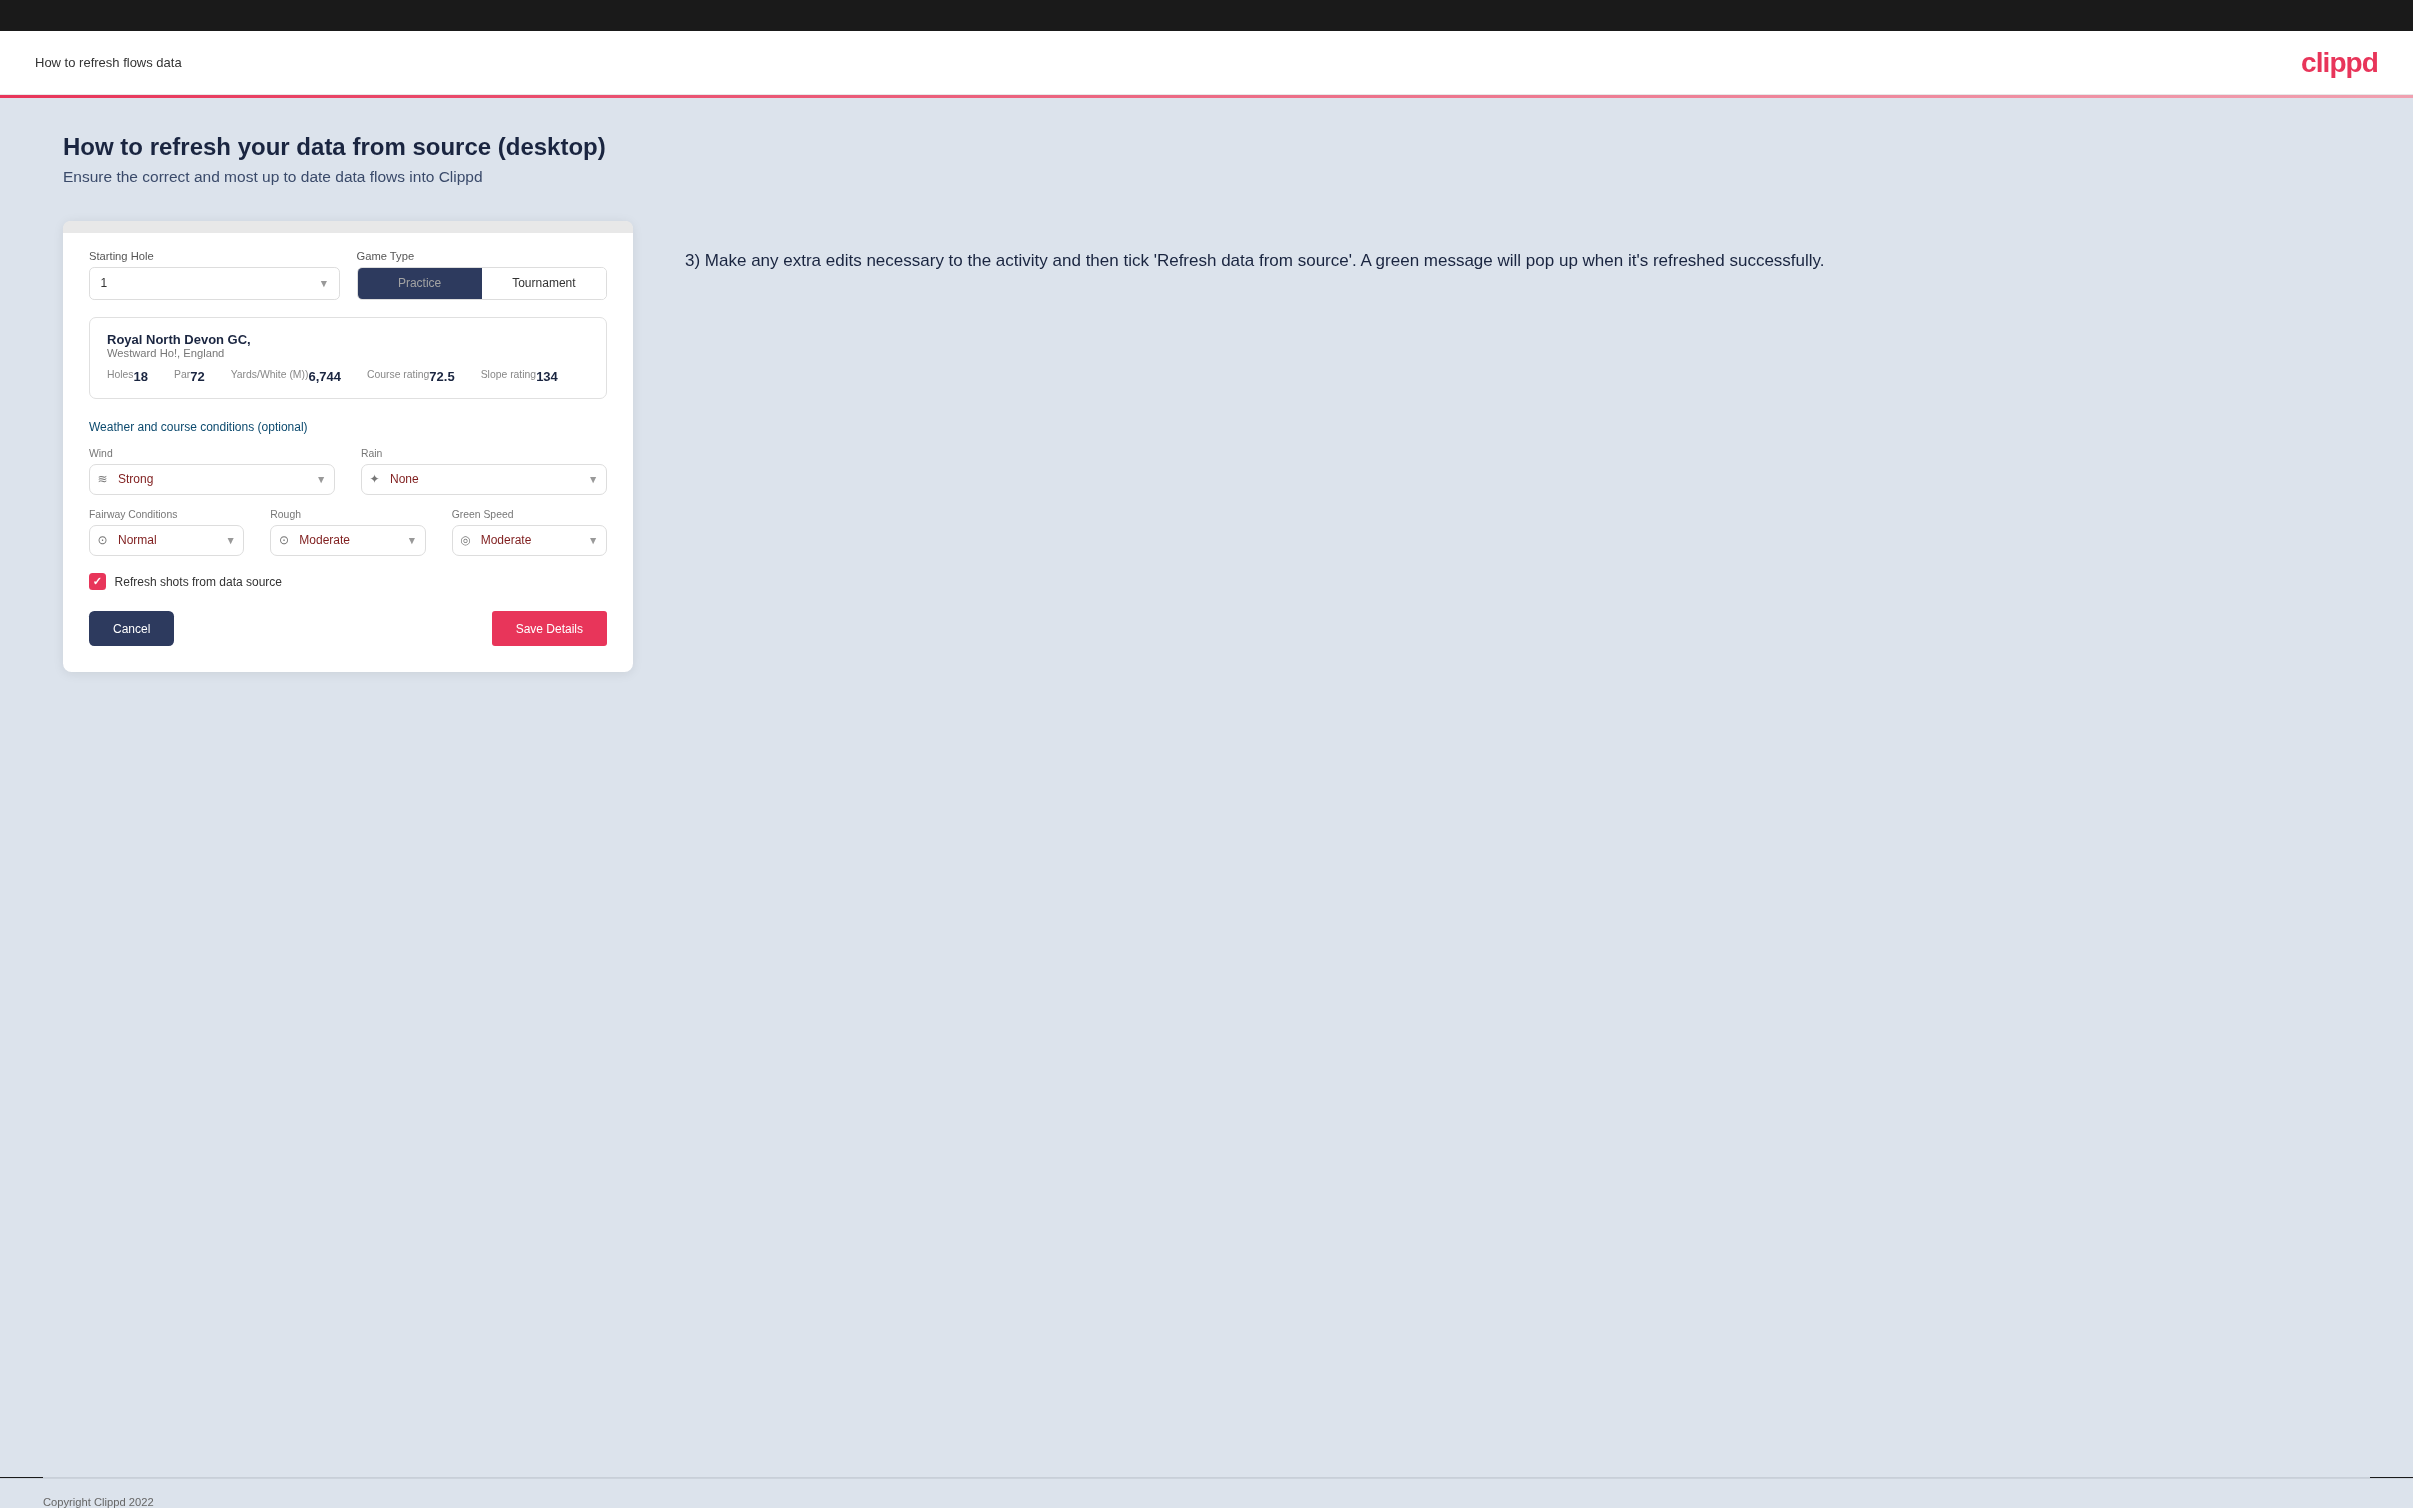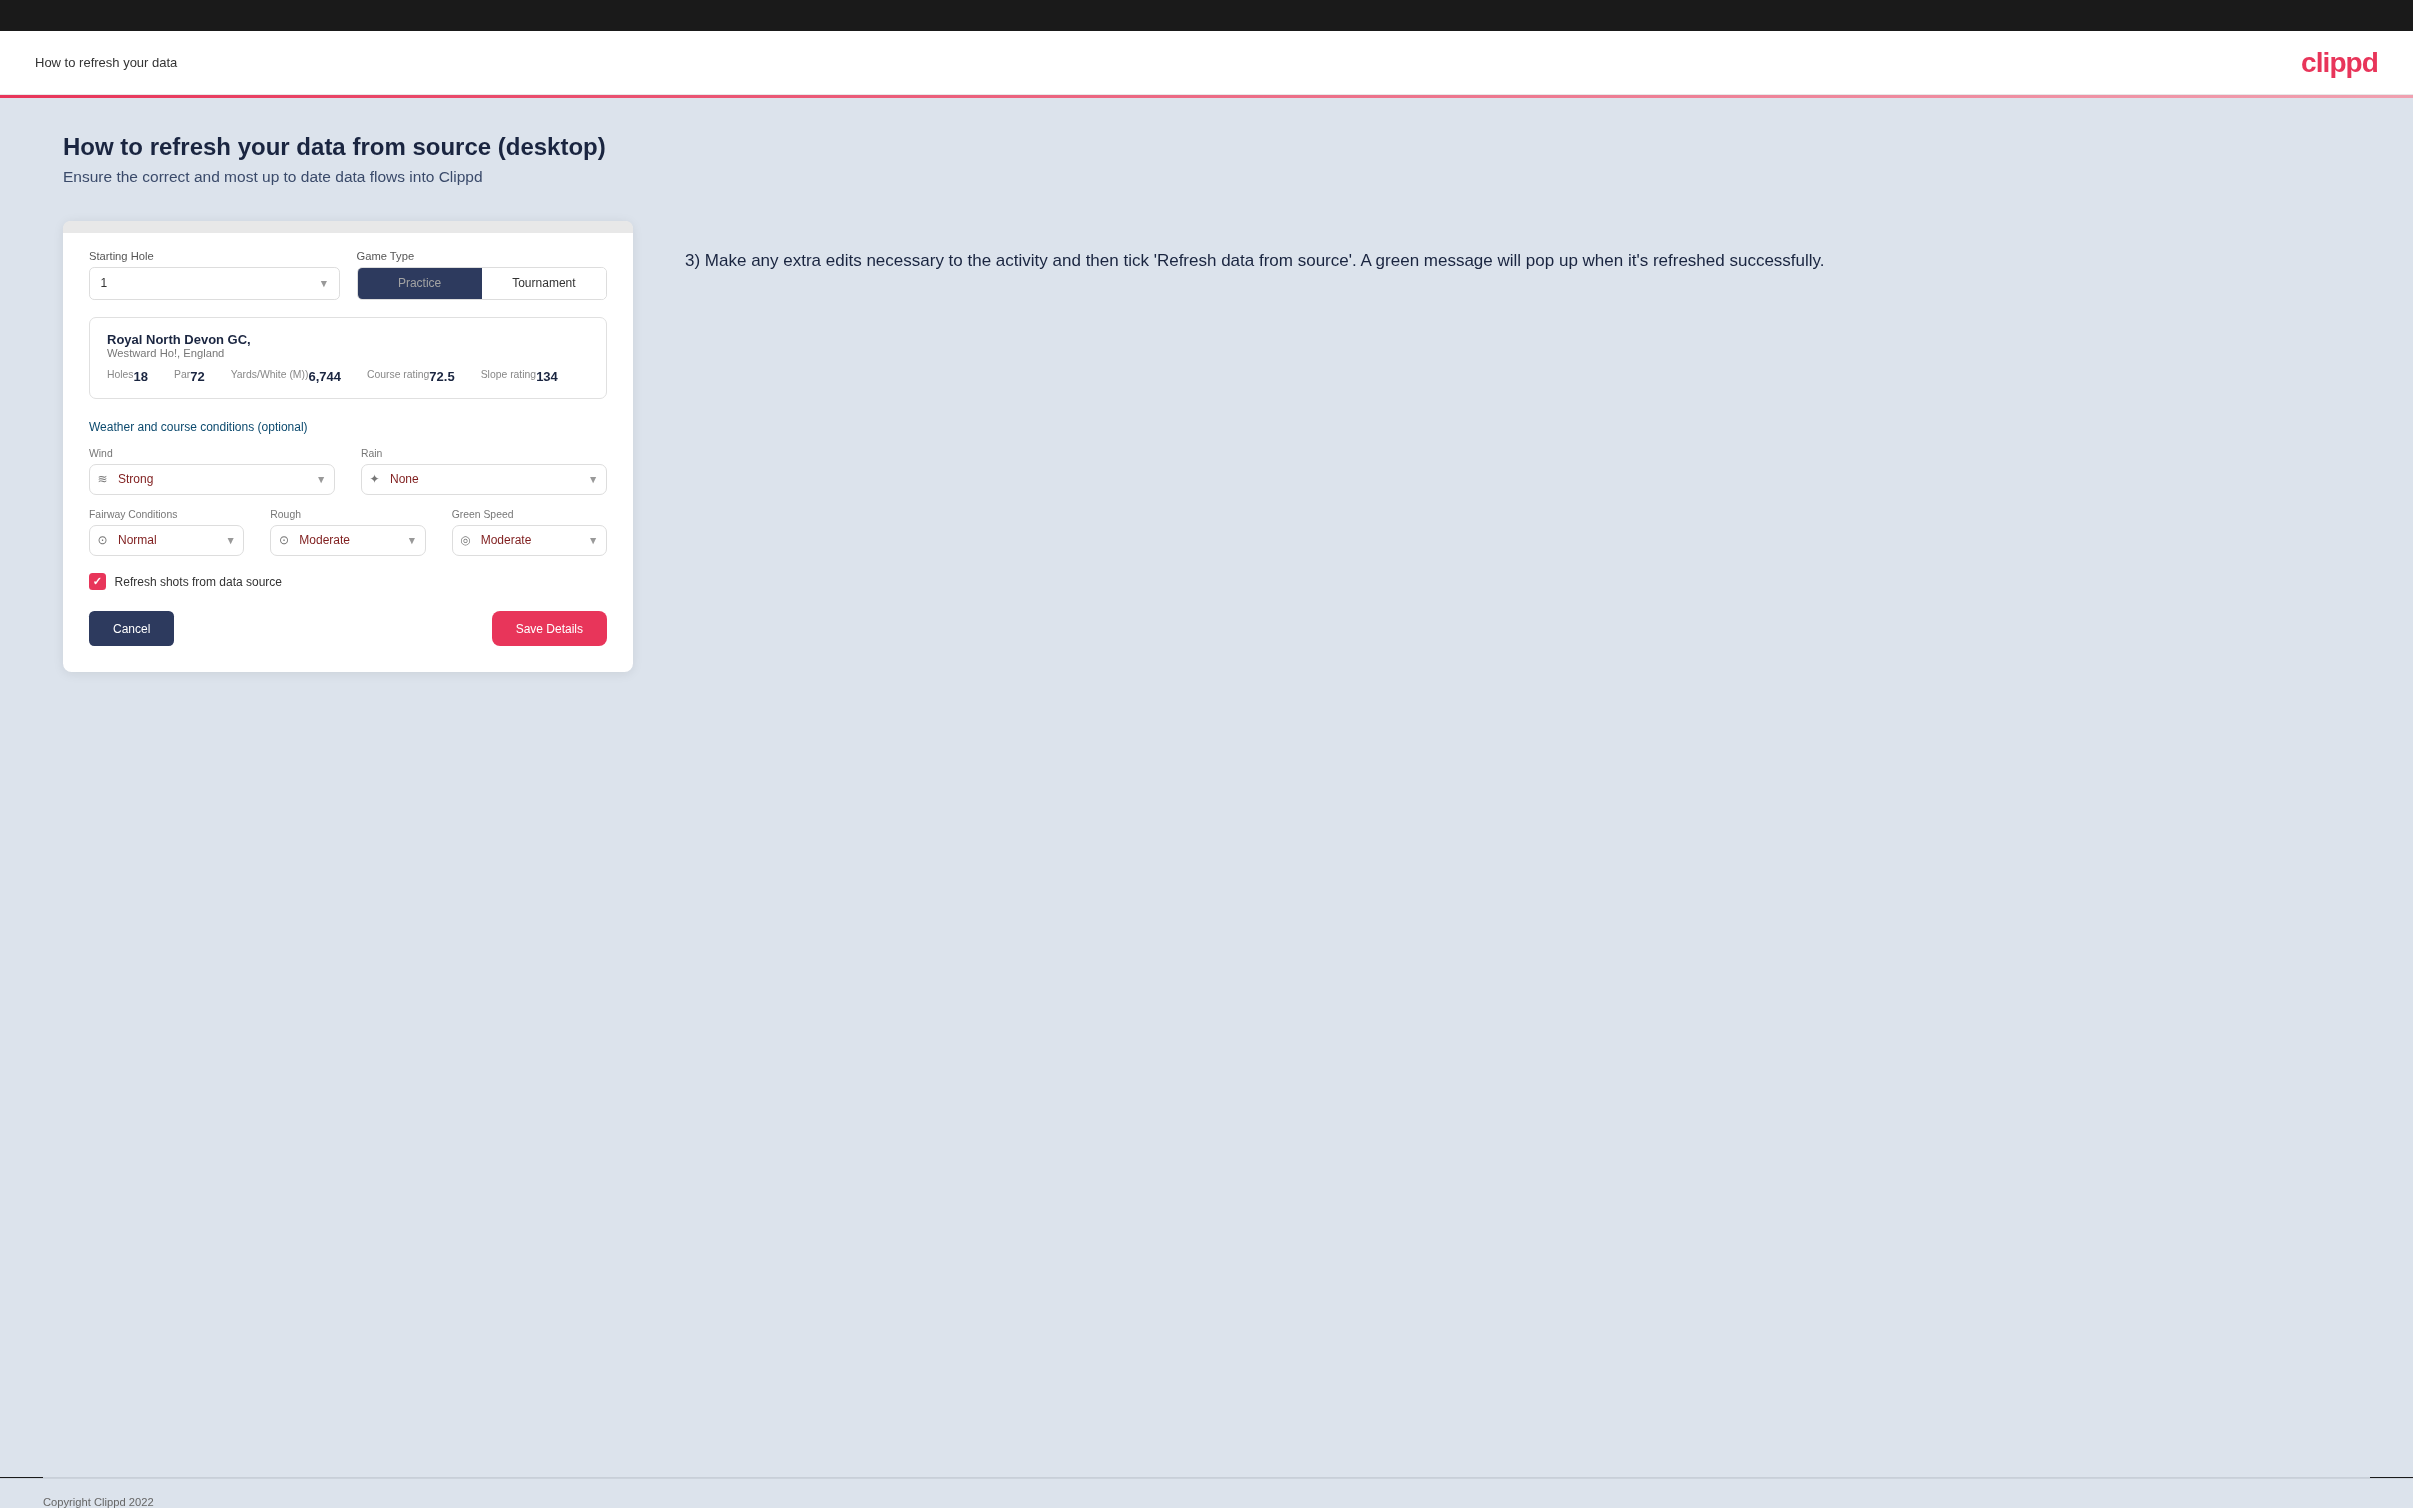--- a/index.html
+++ b/index.html
@@ -246,21 +246,21 @@
       border-radius: 5.2px;
       font-size: 12px;
       font-weight: 500;
       cursor: pointer;
     }
     .btn-save {
       background: #e8355a;
       color: #fff;
       border: none;
       padding: 10.4px 24px;
-      border-radius: 8px;
+      border-radius: 3px;
       font-size: 12px;
       font-weight: 500;
       cursor: pointer;
     }
     .side-text {
       flex: 1;
       padding-top: 26px;
     }
     .side-instruction {
       font-size: 17px;
@@ -281,21 +281,21 @@
       background: #c8cfd8;
       margin: 0 43px 0 43px;
     }
   </style>
 </head>
 <body>
 
 <div class="top-bar"></div>
 
 <div class="header">
-  <span class="header-title">How to refresh your data</span>
+  <span class="header-title">How to refresh flows data</span>
   <span class="logo">clippd</span>
 </div>
 <div class="header-divider"></div>
 
 <div class="main-content">
   <h1 class="page-heading">How to refresh your data from source (desktop)</h1>
   <p class="page-subheading">Ensure the correct and most up to date data flows into Clippd</p>
 
   <div class="content-area">
     <div class="card">

